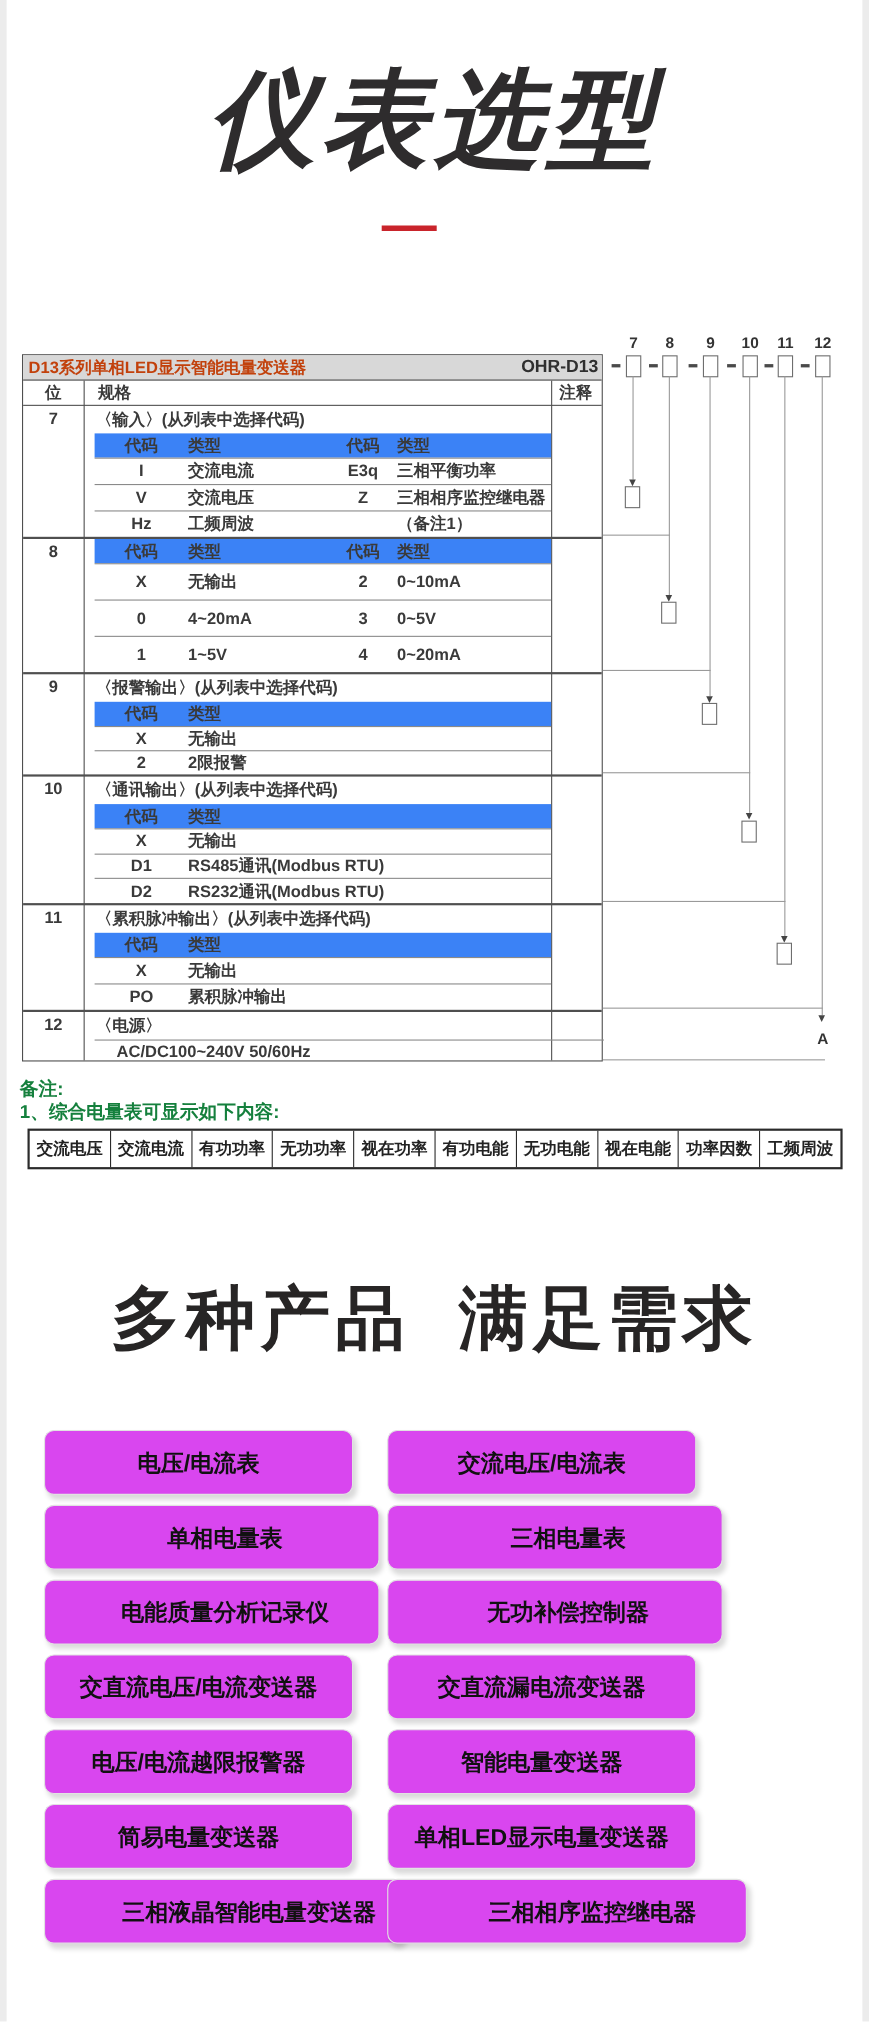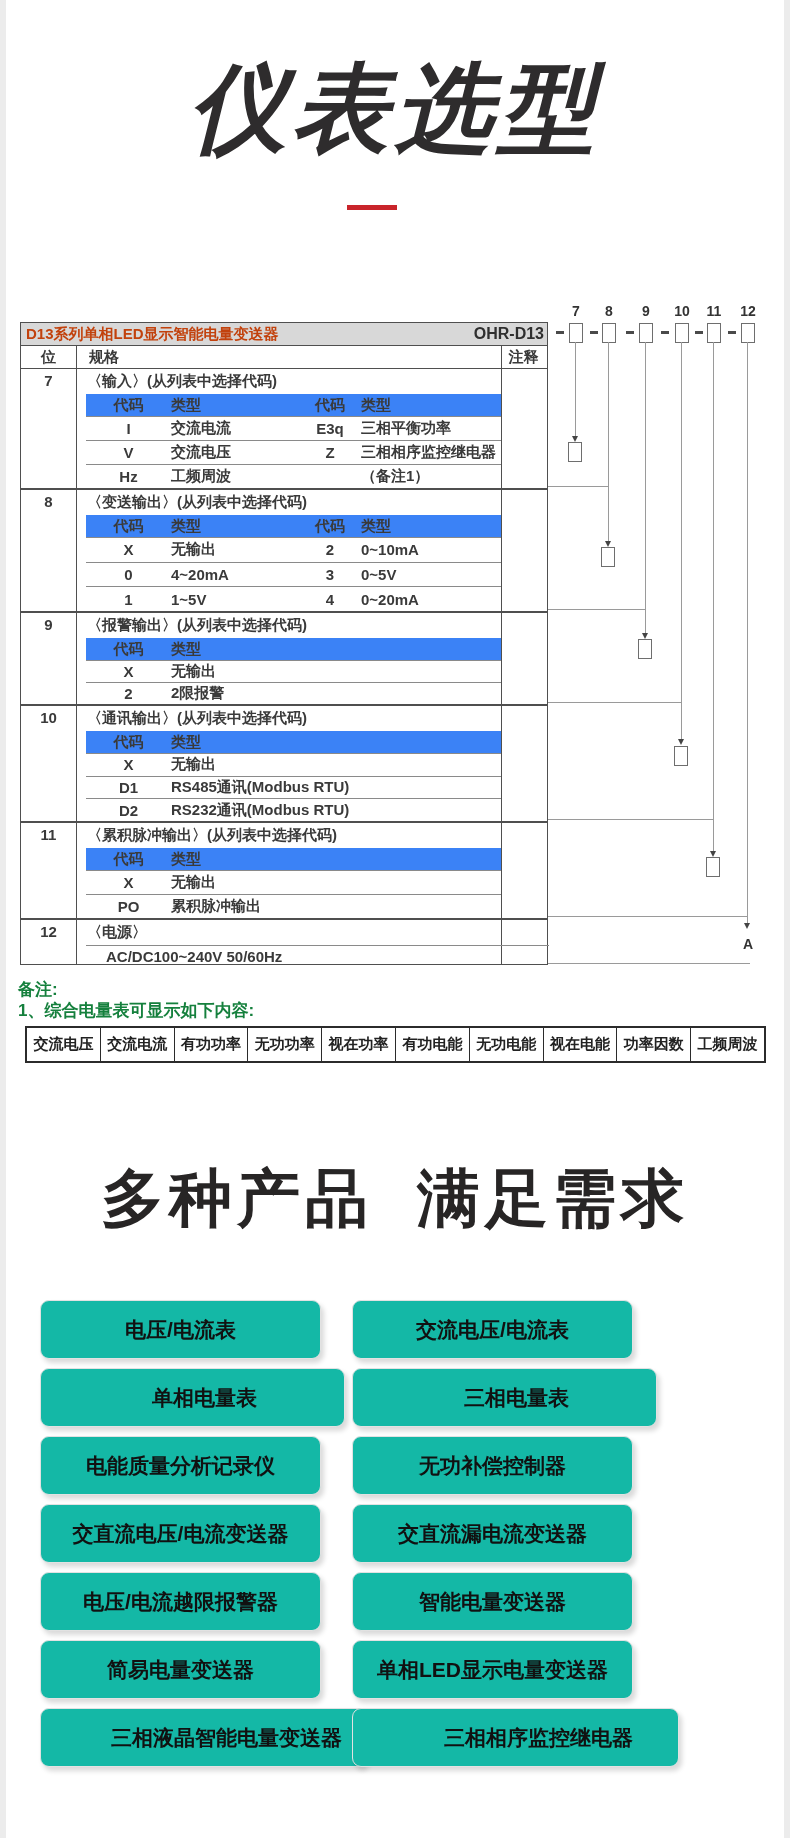--- a/index.html
+++ b/index.html
@@ -54,25 +54,25 @@
   .note-line{position:absolute;left:18px;font-size:17px;font-weight:700;color:#15803d;white-space:nowrap;}
   .disp-table{position:absolute;left:25px;top:1026px;width:741px;height:37px;border:2px solid #2b2b2b;
       box-sizing:border-box;display:flex;background:#fff;}
   .disp-cell{flex:1;display:flex;align-items:center;justify-content:center;font-size:15px;font-weight:700;
       color:#222;border-right:1px solid #2b2b2b;}
   .disp-cell:last-child{border-right:none;}
 
   
   .prod-title{position:absolute;top:1156px;left:0;width:100%;display:flex;justify-content:center;gap:44px;
       font-size:63px;font-weight:800;letter-spacing:5px;color:#272525;}
-  .pbtn{position:absolute;width:279px;height:57px;background:#14b8a6;border:1px solid #e2e2e2;border-radius:9px;
+  .pbtn{position:absolute;width:279px;height:57px;background:#d946ef;border:1px solid #e2e2e2;border-radius:9px;
       box-shadow:3px 4px 5px rgba(0,0,0,0.15);display:flex;align-items:center;justify-content:center;
       font-size:21px;font-weight:700;color:#111;cursor:pointer;}
   .colL{left:40px;} .colR{left:352px;}
-  .r0{top:1300px;} .r1{top:1368px;padding-left:24px;} .r2{top:1436px;} .r3{top:1504px;} .r4{top:1572px;} .r5{top:1640px;} .r6{top:1708px;padding-left:46px;}
+  .r0{top:1300px;} .r1{top:1368px;padding-left:24px;} .r2{top:1436px;padding-left:24px;} .r3{top:1504px;} .r4{top:1572px;} .r5{top:1640px;} .r6{top:1708px;padding-left:46px;}
 </style>
 </head>
 <body>
 
 <div class="page">
   <div class="edge l"></div>
   <div class="edge r"></div>
 
   <h1 class="main-title">仪表选型</h1>
   <div class="red-dash"></div>
@@ -114,21 +114,20 @@
       <div class="inset rowline cols4">
         <span class="cell-code">Hz</span>
         <span class="cell-type">工频周波</span>
         <span class="cell-code"></span>
         <span class="cell-type">（备注1）</span>
       </div>
     </div>
 
     <div class="group g8">
       <span class="pos-num">8</span>
-      <div class="gtitle-row">〈变送输出〉(从列表中选择代码)</div>
       <div class="inset band cols4">
         <span class="cell-code">代码</span>
         <span class="cell-type">类型</span>
         <span class="cell-code">代码</span>
         <span class="cell-type">类型</span>
       </div>
       <div class="inset rowline cols4">
         <span class="cell-code">X</span>
         <span class="cell-type">无输出</span>
         <span class="cell-code">2</span>

